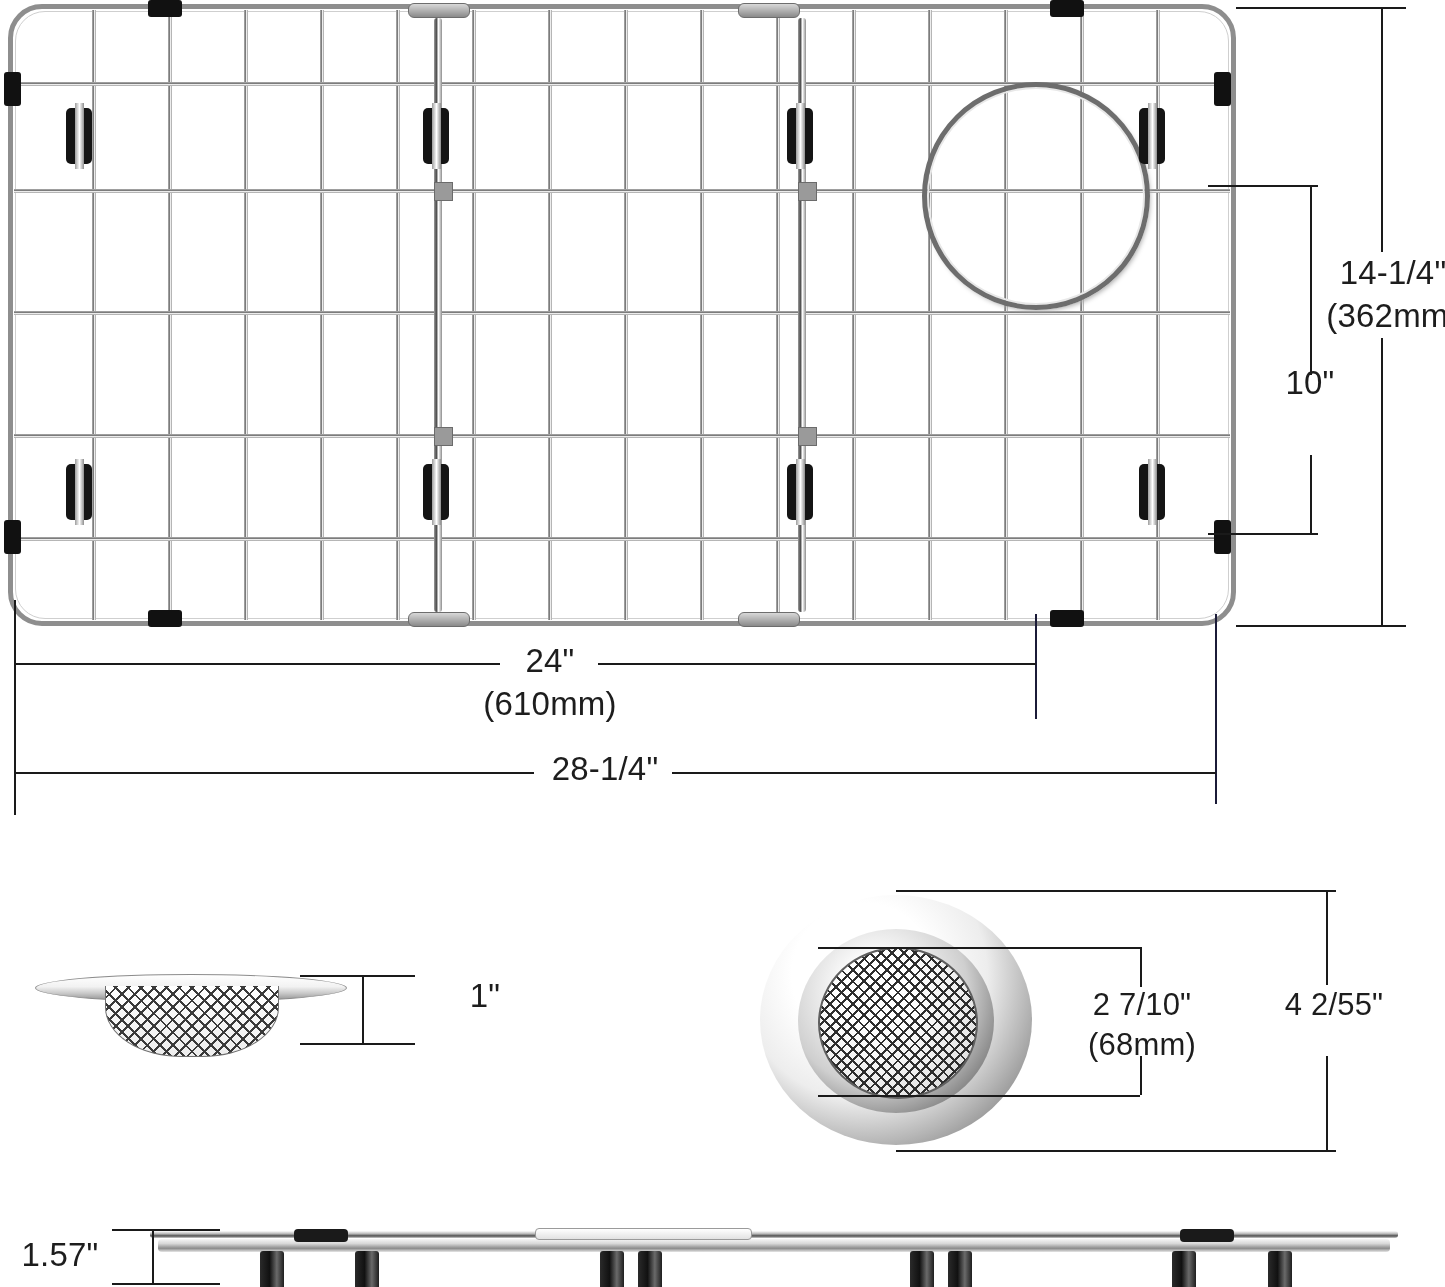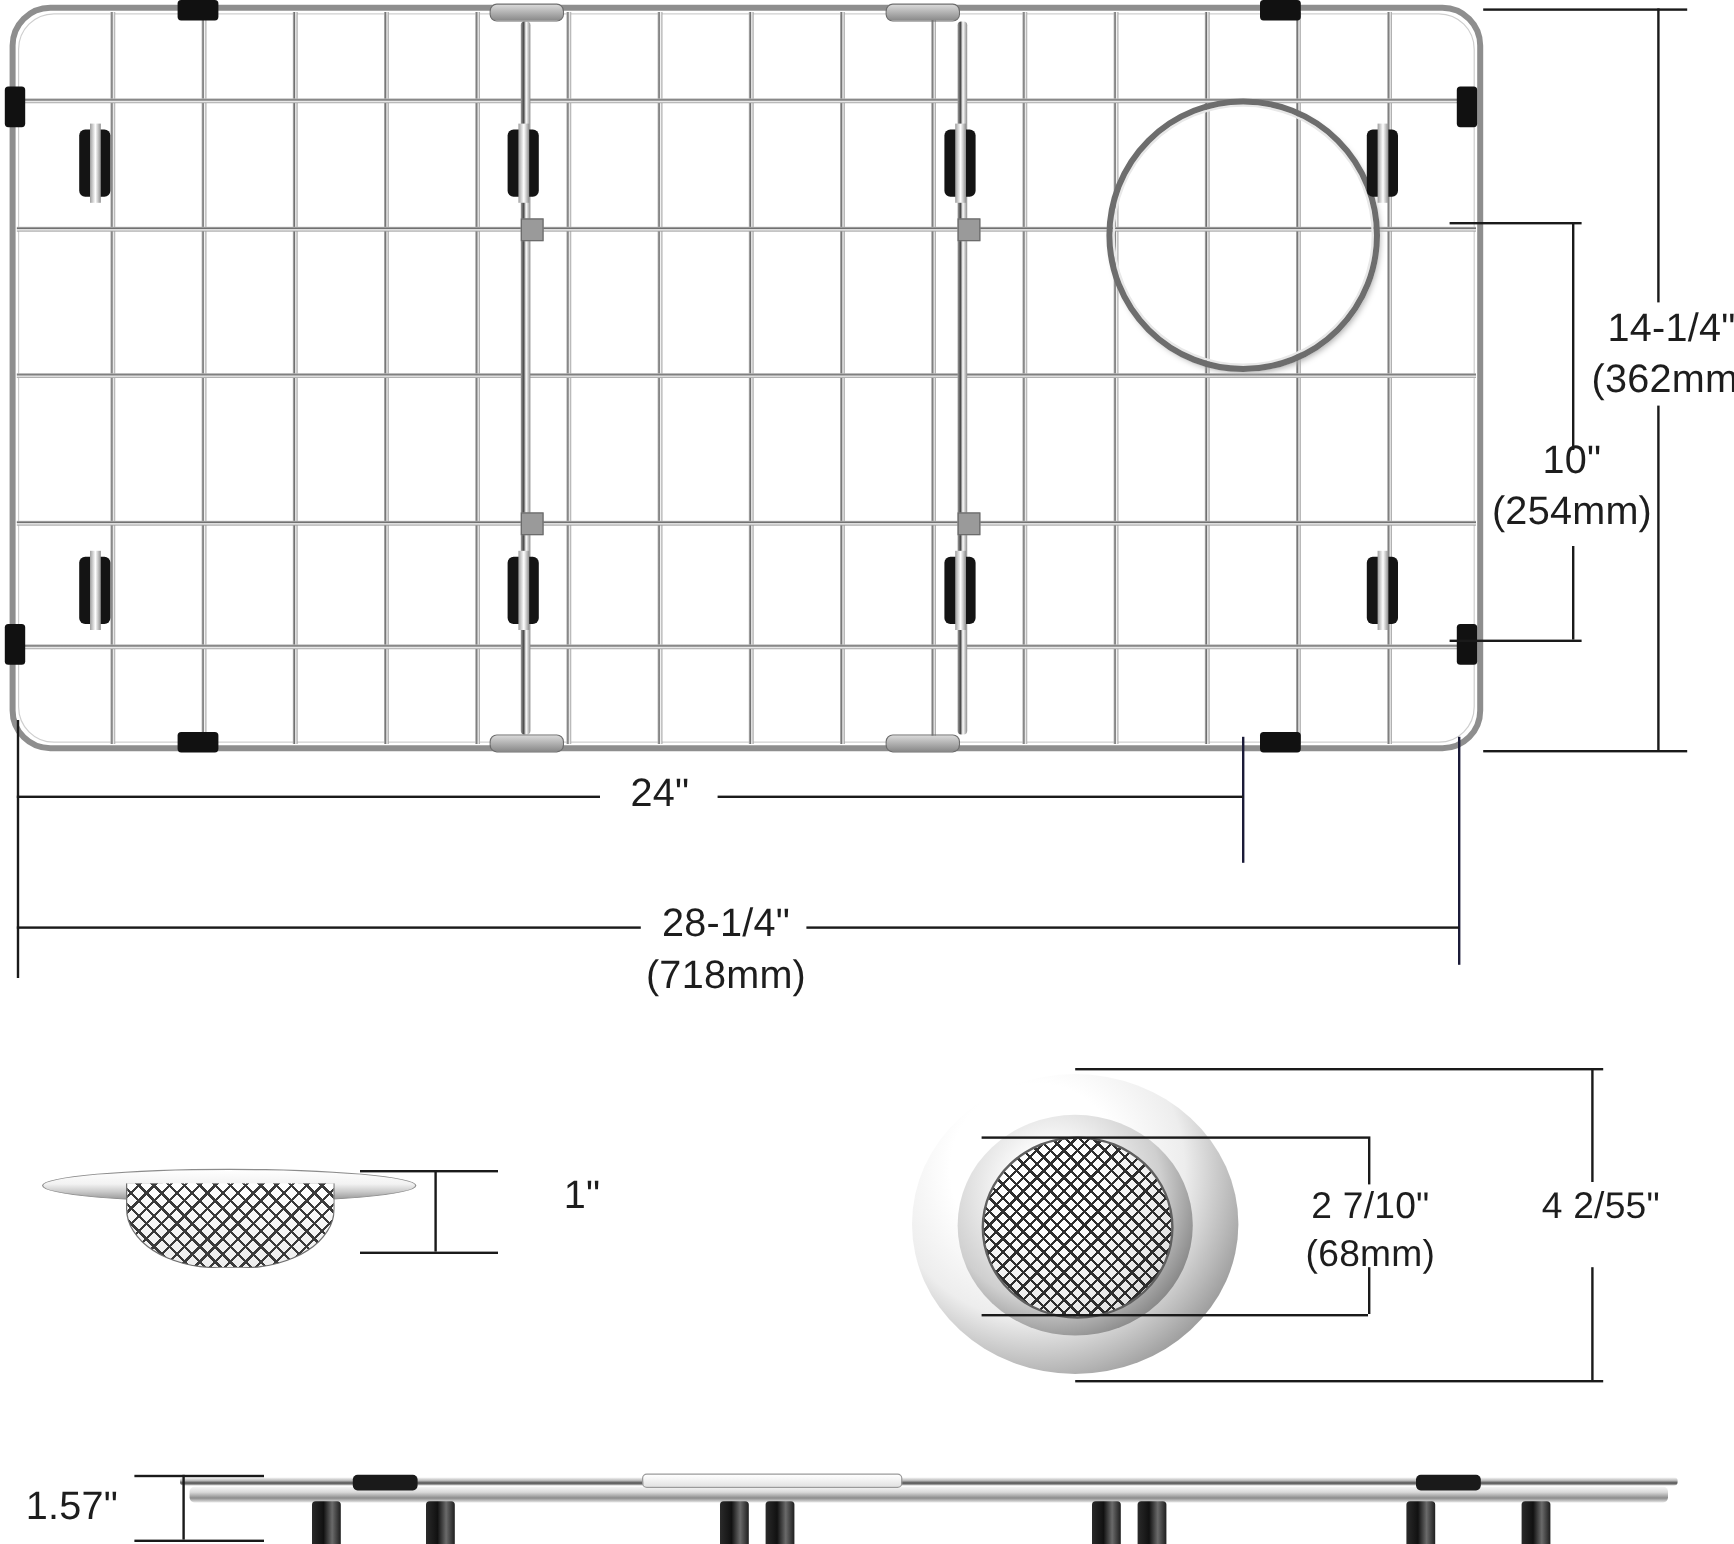--- a/index.html
+++ b/index.html
@@ -158,47 +158,46 @@
     <div class="bumper wide" style="left:400px;top:608px"></div>
     <div class="bumper wide" style="left:730px;top:608px"></div>
   </div>
 
   <div class="rule-h thin" style="left:1208px;top:185px;width:110px"></div>
   <div class="rule-h thin" style="left:1208px;top:533px;width:110px"></div>
   <div class="rule-v" style="left:1310px;top:185px;height:190px"></div>
   <div class="rule-v" style="left:1310px;top:455px;height:78px"></div>
   <div class="dim" style="left:1200px;top:362px;width:220px;">
     <span>10"</span>
-    <span class="l2">(254mm)</span>
   </div>
 
   <div class="rule-h thin" style="left:1236px;top:7px;width:170px"></div>
   <div class="rule-h thin" style="left:1236px;top:625px;width:170px"></div>
   <div class="rule-v" style="left:1381px;top:7px;height:245px"></div>
   <div class="rule-v" style="left:1381px;top:338px;height:287px"></div>
   <div class="dim" style="left:1278px;top:252px;width:230px;">
     <span>14-1/4"</span>
     <span class="l2">(362mm)</span>
   </div>
 
   <div class="rule-v thin" style="left:14px;top:600px;height:215px"></div>
   <div class="rule-v navy thin" style="left:1035px;top:614px;height:105px"></div>
   <div class="rule-v navy thin" style="left:1215px;top:614px;height:190px"></div>
 
   <div class="rule-h" style="left:14px;top:663px;width:486px"></div>
   <div class="rule-h" style="left:598px;top:663px;width:438px"></div>
   <div class="dim" style="left:400px;top:640px;width:300px;">
     <span>24"</span>
+    <span class="l2">(610mm)</span>
   </div>
 
   <div class="rule-h" style="left:14px;top:772px;width:520px"></div>
   <div class="rule-h" style="left:672px;top:772px;width:544px"></div>
   <div class="dim" style="left:455px;top:748px;width:300px;">
     <span>28-1/4"</span>
-    <span class="l2">(718mm)</span>
   </div>
 
   <div class="abs" style="left:35px;top:952px;width:330px;height:120px">
     <div class="str-side-flange"></div>
     <div class="str-side-basket"></div>
   </div>
 
   <div class="rule-h thin" style="left:300px;top:975px;width:115px"></div>
   <div class="rule-h thin" style="left:300px;top:1043px;width:115px"></div>
   <div class="rule-v" style="left:362px;top:975px;height:68px"></div>

